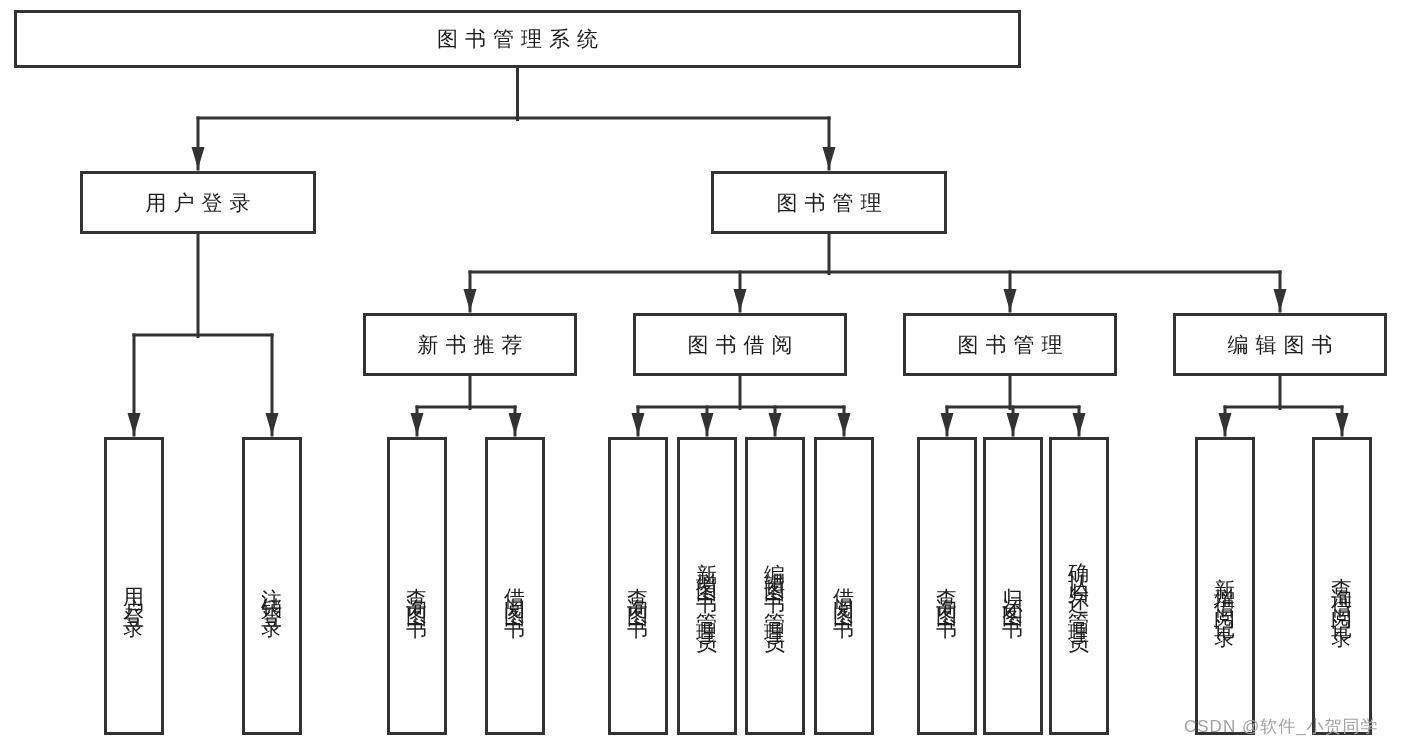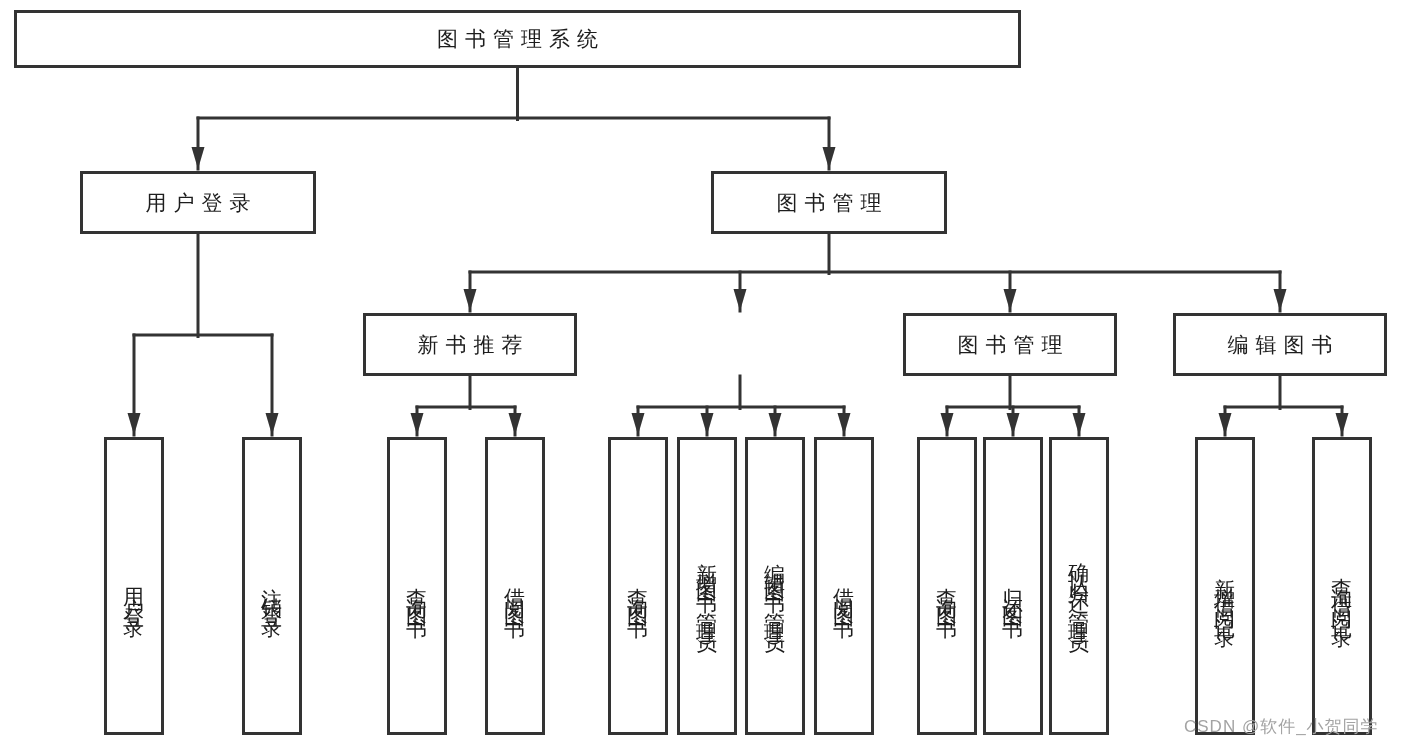--- a/index.html
+++ b/index.html
@@ -146,20 +146,23 @@
   <div class="box l2" style="left:80px">
     <span class="hlabel">用户登录</span>
   </div>
   <div class="box l2" style="left:711px">
     <span class="hlabel">图书管理</span>
   </div>
 
   <div class="box l3" style="left:363px">
     <span class="hlabel">新书推荐</span>
   </div>
+  <div class="box l3" style="left:633px">
+    <span class="hlabel">图书借阅</span>
+  </div>
   <div class="box l3" style="left:903px">
     <span class="hlabel">图书管理</span>
   </div>
   <div class="box l3" style="left:1173px">
     <span class="hlabel">编辑图书</span>
   </div>
 
   <div class="box leaf" style="left:104px">
     <span class="vlabel">用户登录</span>
   </div>

